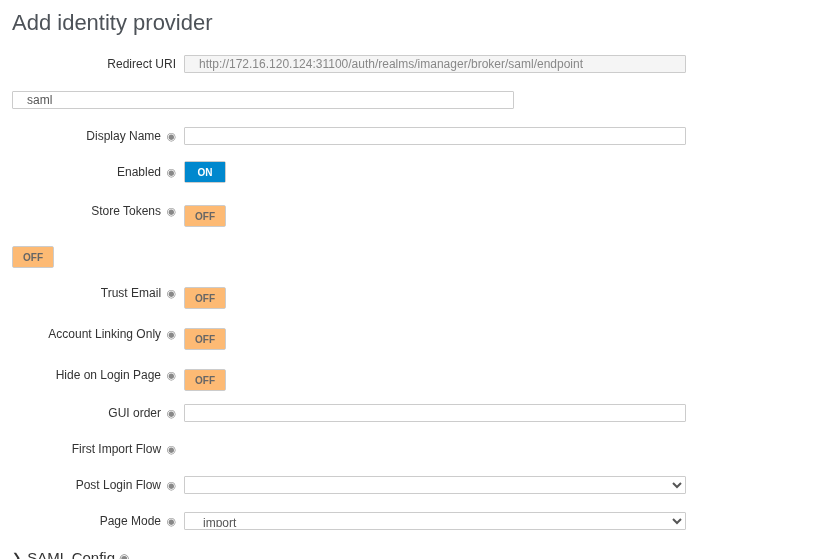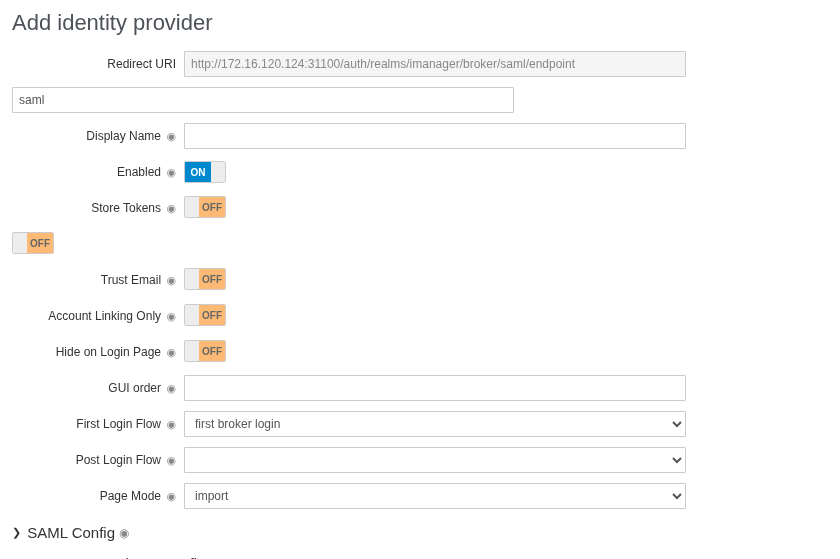--- a/index.html
+++ b/index.html
@@ -4,27 +4,27 @@
 <style>
   * { box-sizing: border-box; margin: 0; padding: 0; }
   body { font-family: "Helvetica Neue", Helvetica, Arial, sans-serif; font-size: 13px; color: #333; background: #fff; padding: 10px 12px; }
   h1 { font-size: 22px; font-weight: 400; color: #4d5258; margin-bottom: 14px; }
   .form-row { display: flex; align-items: center; margin-bottom: 8px; min-height: 28px; }
   .form-label { width: 172px; text-align: right; padding-right: 8px; font-size: 12px; color: #333; }
   .form-label .help { color: #888; font-size: 11px; margin-left: 2px; cursor: help; }
   .form-control-wrap { flex: 1; max-width: 502px; }
   .req { color: #c00; margin-right: 2px; }
   input[type="text"], select {
-    width: 100%; height: 26px; padding: 2px 6px;
+    width: 100%; height: 18px; padding: 2px 14px;
     border: 1px solid #ccc; border-radius: 1px; font-size: 12px; color: #555;
   }
   input[disabled] { background: #f5f5f5; color: #888; }
   select { background: #fff; }
   
-  .tgl { display:inline-flex; width:42px; height:22px; border:1px solid #ccc; border-radius:2px; font-size:10px; font-weight:700; cursor:pointer; }
+  .tgl { display:inline-flex; width:42px; height:22px; border:1px solid #ccc; border-radius:2px; font-size:10px; font-weight:700; cursor:pointer;flex-direction:column; }
   .tgl span { display:flex; align-items:center; justify-content:center; }
   .tgl.on .a { flex:1; background:#0088ce; color:#fff; }
   .tgl.on .b { width:14px; background:#ededed; }
   .tgl.off .a { width:14px; background:#ededed; }
   .tgl.off .b { flex:1; background:#fdba74; color:#666; }
   .section-header { font-size: 15px; color: #333; margin: 14px 0 10px 0; display:flex; align-items:center; cursor:pointer; }
   .section-header .caret { margin-right: 6px; font-size: 11px; color:#333; }
   .section-header .help { color:#888; font-size:12px; margin-left:4px; }
 </style>
 </head>
@@ -112,26 +112,21 @@
 </div>
 
 <div class="form-row">
   <div class="form-label"><span>GUI order</span> <span class="help">◉</span></div>
   <div class="form-control-wrap">
     <input type="text" value="" style="">
   </div>
 </div>
 
 <div class="form-row">
-  <div class="form-label"><span>First Login Flow</span> <span class="help">◉</span></div>
-  <div class="form-control-wrap">
-    <select>
-      <option>first broker login</option>
-    </select>
-  </div>
+  <div class="form-label"><span>First Import Flow</span> <span class="help">◉</span></div>
 </div>
 
 <div class="form-row">
   <div class="form-label"><span>Post Login Flow</span> <span class="help">◉</span></div>
   <div class="form-control-wrap">
     <select>
       <option></option>
     </select>
   </div>
 </div>

